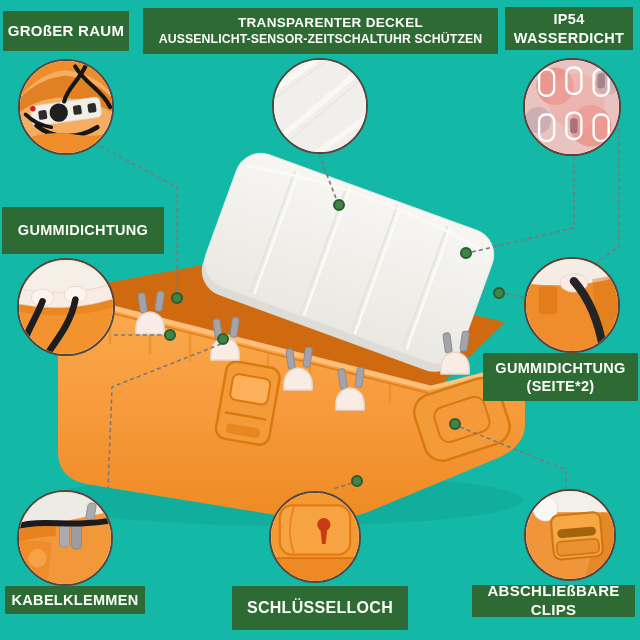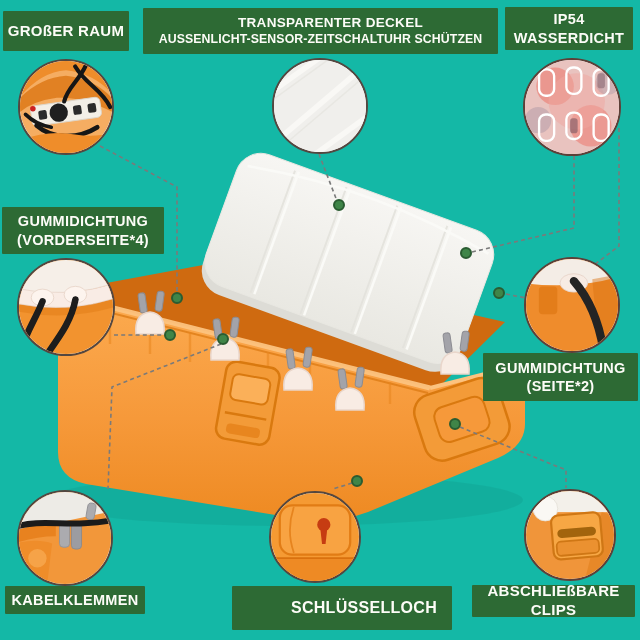--- a/index.html
+++ b/index.html
@@ -16,21 +16,21 @@
   }
   .banner span{display:block;}
   #b-grosser{left:3px;top:11px;width:126px;height:40px;font-size:15px;}
   #b-deckel{left:143px;top:8px;width:355px;height:46px;}
   #b-deckel .l1{font-size:13.5px;margin-left:20px;}
   #b-deckel .l2{font-size:12.3px;letter-spacing:.1px;}
   #b-ip54{left:505px;top:7px;width:128px;height:43px;font-size:14.5px;}
   #b-gummi-front{left:2px;top:207px;width:162px;height:47px;font-size:14.5px;}
   #b-gummi-seite{left:483px;top:353px;width:155px;height:48px;font-size:14.5px;}
   #b-kabel{left:5px;top:586px;width:140px;height:28px;font-size:14.5px;}
-  #b-schluessel{left:232px;top:586px;width:176px;height:44px;font-size:16px;padding-left:44px;}
+  #b-schluessel{left:232px;top:586px;width:176px;height:44px;font-size:16px;}
   #b-clips{left:472px;top:585px;width:163px;height:32px;font-size:15px;}
   .callout{
     position:absolute;border-radius:50%;border:2.5px solid #544740;
     overflow:hidden;background:#fff;box-sizing:border-box;
   }
   .callout svg{display:block;width:100%;height:100%;}
   #c-raum{left:18px;top:59px;width:96px;height:96px;}
   #c-deckel{left:272px;top:58px;width:96px;height:96px;}
   #c-ip54{left:523px;top:58px;width:98px;height:98px;border-color:#5d4038;}
   #c-dicht-front{left:17px;top:258px;width:98px;height:98px;}
@@ -294,21 +294,20 @@
     <span class="l2">AUSSENLICHT-SENSOR-ZEITSCHALTUHR SCHÜTZEN</span>
   </div>
 
   <div class="banner" id="b-ip54">
     <span>IP54</span>
     <span>WASSERDICHT</span>
   </div>
 
   <div class="banner" id="b-gummi-front">
     <span>GUMMIDICHTUNG</span>
-    <span>(VORDERSEITE*4)</span>
   </div>
 
   <div class="banner" id="b-gummi-seite">
     <span>GUMMIDICHTUNG</span>
     <span>(SEITE*2)</span>
   </div>
 
   <div class="banner" id="b-kabel">
     <span>KABELKLEMMEN</span>
   </div>

